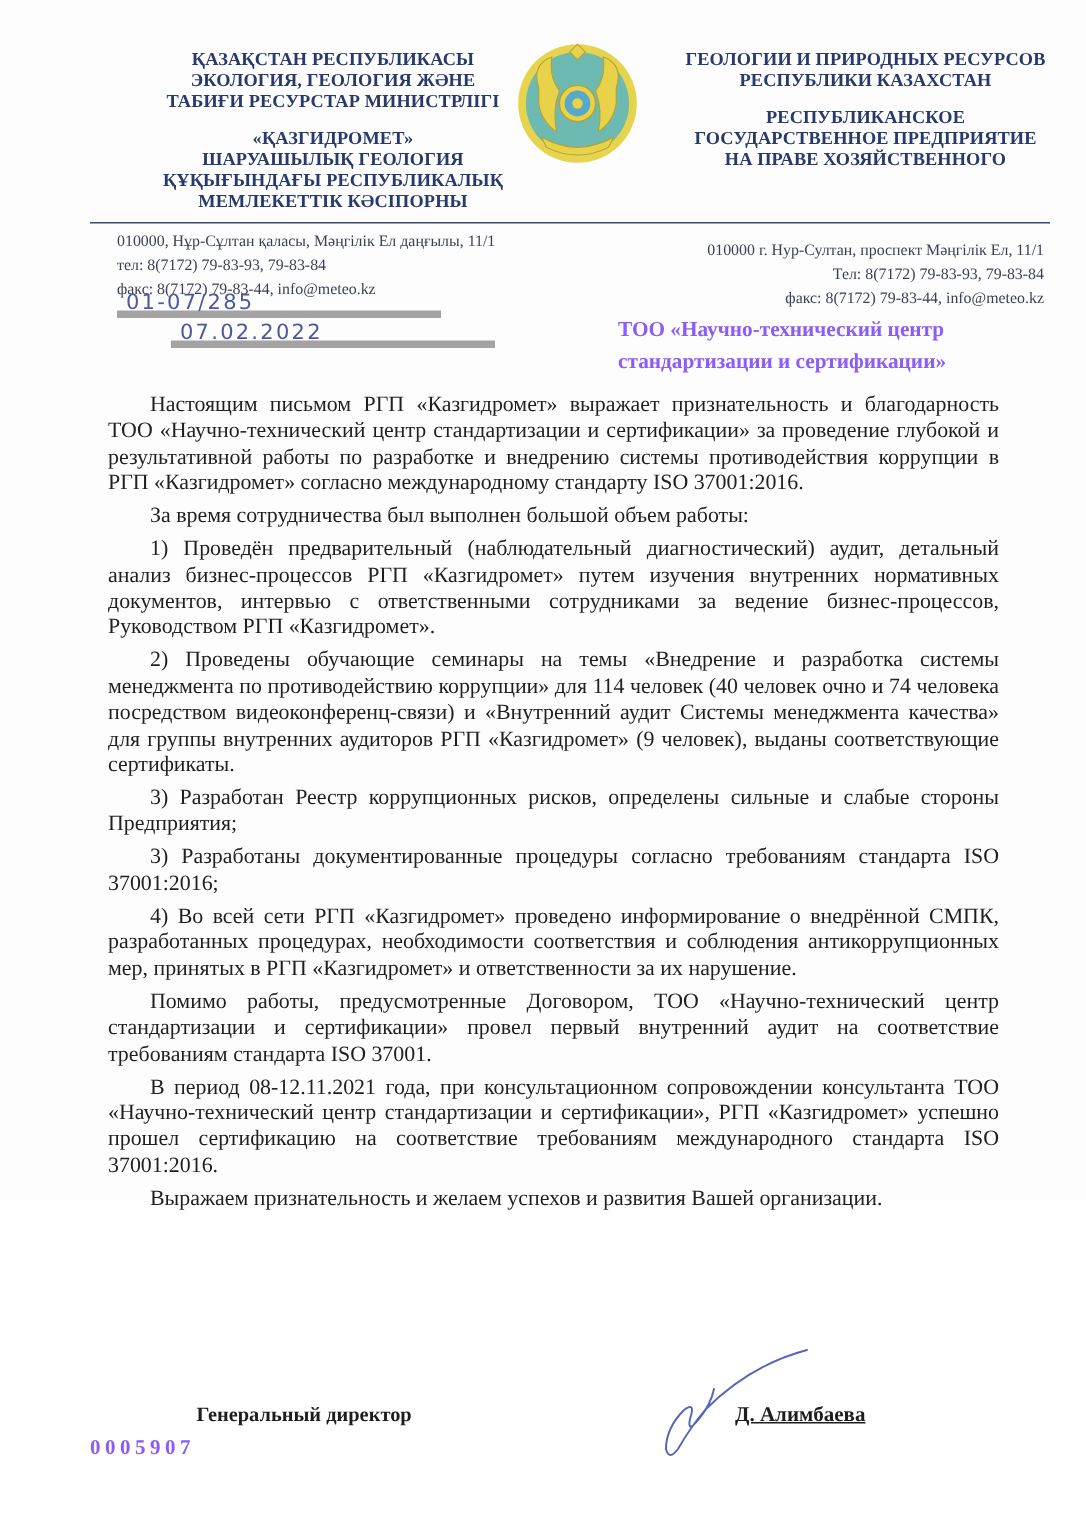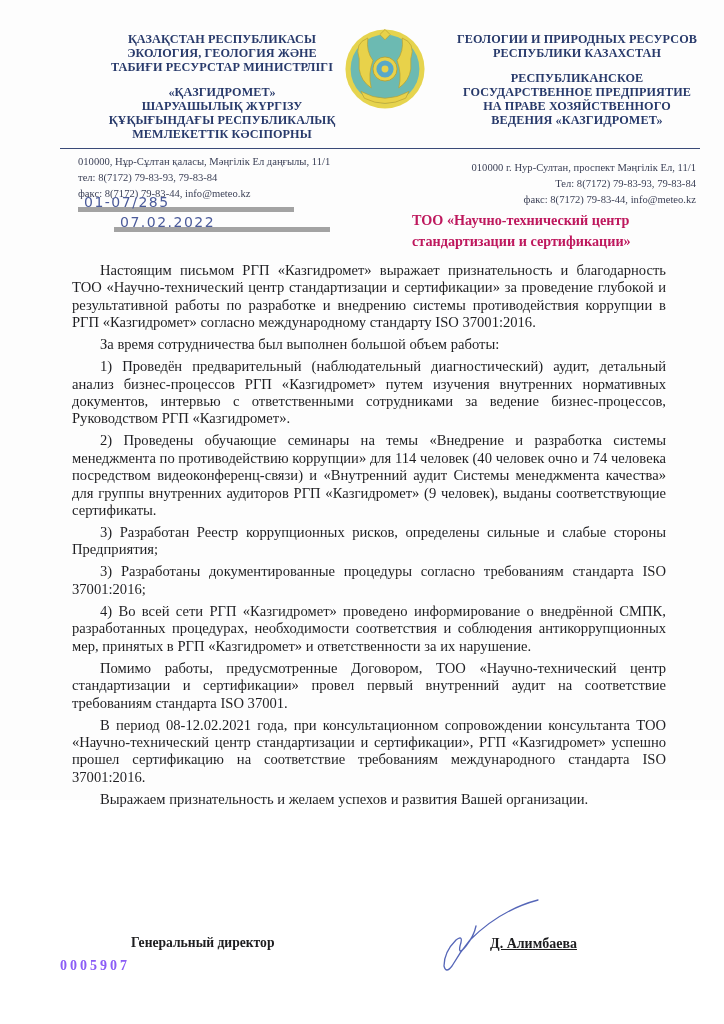--- a/index.html
+++ b/index.html
@@ -22,21 +22,21 @@
     .addr-right { right: 28px; top: 160px; text-align: right; }
 
     .reg { position: absolute; left: 78px; width: 216px; height: 18px;
            border-bottom: 5px solid #a3a3a3; font-family: "DejaVu Sans", sans-serif;
            font-size: 14px; color: #4a5a9a; letter-spacing: 1.5px;
            padding-left: 6px; box-sizing: border-box; line-height: 16px; }
     .reg-num { top: 194px; }
     .reg-date { top: 214px; margin-left: 36px; }
 
     .addressee { position: absolute; left: 412px; top: 210px; width: 270px;
-                 font-weight: bold; font-size: 14.2px; line-height: 21px; color: #be185d; }
+                 font-weight: bold; font-size: 14.2px; line-height: 21px; color: #8b5cf6; }
 
     
     .body { position: absolute; left: 72px; top: 262px; width: 594px;
             font-size: 14.6px; line-height: 17.4px; color: #1f1f22; }
     .body p { margin: 0 0 4.6px 0; text-indent: 28px; text-align: justify; }
 
     
     .sig-title { position: absolute; left: 131px; top: 935px; font-weight: bold; font-size: 13.6px; }
     .sig-name { position: absolute; left: 490px; top: 936px; font-weight: bold; font-size: 14px; text-decoration: underline; }
     .sig-scribble { position: absolute; left: 430px; top: 896px; width: 110px; height: 80px; }
@@ -50,21 +50,21 @@
 
   <div class="hdr-block hdr-left">
     <div>
       <div>ҚАЗАҚСТАН РЕСПУБЛИКАСЫ</div>
       <div>ЭКОЛОГИЯ, ГЕОЛОГИЯ ЖӘНЕ</div>
       <div>ТАБИҒИ РЕСУРСТАР МИНИСТРЛІГІ</div>
     </div>
     <div class="hdr-gap"></div>
     <div>
       <div>«ҚАЗГИДРОМЕТ»</div>
-      <div>ШАРУАШЫЛЫҚ ЖҮРГІЗУ</div>
+      <div>ШАРУАШЫЛЫҚ ГЕОЛОГИЯ</div>
       <div>ҚҰҚЫҒЫНДАҒЫ РЕСПУБЛИКАЛЫҚ</div>
       <div>МЕМЛЕКЕТТІК КӘСІПОРНЫ</div>
     </div>
   </div>
 
   <svg class="emblem" viewBox="0 0 100 100">
     <circle cx="50" cy="50" r="46" fill="#e6d44e"></circle>
     <circle cx="50" cy="50" r="40" fill="#6cbab2"></circle>
     <path d="M20 38 Q14 20 30 14 Q28 30 36 40 Q30 56 34 72 Q22 64 20 50 Z" fill="#e8d24a" stroke="#b8a030" stroke-width="0.8"></path>
     <path d="M80 38 Q86 20 70 14 Q72 30 64 40 Q70 56 66 72 Q78 64 80 50 Z" fill="#e8d24a" stroke="#b8a030" stroke-width="0.8"></path>
@@ -78,21 +78,20 @@
   <div class="hdr-block hdr-right">
     <div>
       <div>ГЕОЛОГИИ И ПРИРОДНЫХ РЕСУРСОВ</div>
       <div>РЕСПУБЛИКИ КАЗАХСТАН</div>
     </div>
     <div class="hdr-gap"></div>
     <div>
       <div>РЕСПУБЛИКАНСКОЕ</div>
       <div>ГОСУДАРСТВЕННОЕ ПРЕДПРИЯТИЕ</div>
       <div>НА ПРАВЕ ХОЗЯЙСТВЕННОГО</div>
-      <div>ВЕДЕНИЯ «КАЗГИДРОМЕТ»</div>
     </div>
   </div>
 
   <div class="divider"></div>
 
   <div class="addr addr-left">
     <div>010000, Нұр-Сұлтан қаласы, Мәңгілік Ел даңғылы, 11/1</div>
     <div>тел: 8(7172) 79-83-93, 79-83-84</div>
     <div>факс: 8(7172) 79-83-44, info@meteo.kz</div>
   </div>
@@ -112,21 +111,21 @@
 
   <div class="body">
     <p>Настоящим письмом РГП «Казгидромет» выражает признательность и благодарность ТОО «Научно-технический центр стандартизации и сертификации» за проведение глубокой и результативной работы по разработке и внедрению системы противодействия коррупции в РГП «Казгидромет» согласно международному стандарту ISO 37001:2016.</p>
     <p>За время сотрудничества был выполнен большой объем работы:</p>
     <p>1) Проведён предварительный (наблюдательный диагностический) аудит, детальный анализ бизнес-процессов РГП «Казгидромет» путем изучения внутренних нормативных документов, интервью с ответственными сотрудниками за ведение бизнес-процессов, Руководством РГП «Казгидромет».</p>
     <p>2) Проведены обучающие семинары на темы «Внедрение и разработка системы менеджмента по противодействию коррупции» для 114 человек (40 человек очно и 74 человека посредством видеоконференц-связи) и «Внутренний аудит Системы менеджмента качества» для группы внутренних аудиторов РГП «Казгидромет» (9 человек), выданы соответствующие сертификаты.</p>
     <p>3) Разработан Реестр коррупционных рисков, определены сильные и слабые стороны Предприятия;</p>
     <p>3) Разработаны документированные процедуры согласно требованиям стандарта ISO 37001:2016;</p>
     <p>4) Во всей сети РГП «Казгидромет» проведено информирование о внедрённой СМПК, разработанных процедурах, необходимости соответствия и соблюдения антикоррупционных мер, принятых в РГП «Казгидромет» и ответственности за их нарушение.</p>
     <p>Помимо работы, предусмотренные Договором, ТОО «Научно-технический центр стандартизации и сертификации» провел первый внутренний аудит на соответствие требованиям стандарта ISO 37001.</p>
-    <p>В период 08-12.02.2021 года, при консультационном сопровождении консультанта ТОО «Научно-технический центр стандартизации и сертификации», РГП «Казгидромет» успешно прошел сертификацию на соответствие требованиям международного стандарта ISO 37001:2016.</p>
+    <p>В период 08-12.11.2021 года, при консультационном сопровождении консультанта ТОО «Научно-технический центр стандартизации и сертификации», РГП «Казгидромет» успешно прошел сертификацию на соответствие требованиям международного стандарта ISO 37001:2016.</p>
     <p>Выражаем признательность и желаем успехов и развития Вашей организации.</p>
   </div>
 
   <div class="sig-title">Генеральный директор</div>
   <svg class="sig-scribble" viewBox="0 0 110 80">
     <path d="M108 4 Q70 14 40 44 Q30 56 22 70 Q16 78 14 70 Q14 56 26 44 Q34 38 30 50 Q28 60 36 50 Q44 40 46 30" fill="none" stroke="#5566b8" stroke-width="1.3" stroke-linecap="round"></path>
   </svg>
   <div class="sig-name">Д. Алимбаева</div>
   <div class="serial">0005907</div>
 

